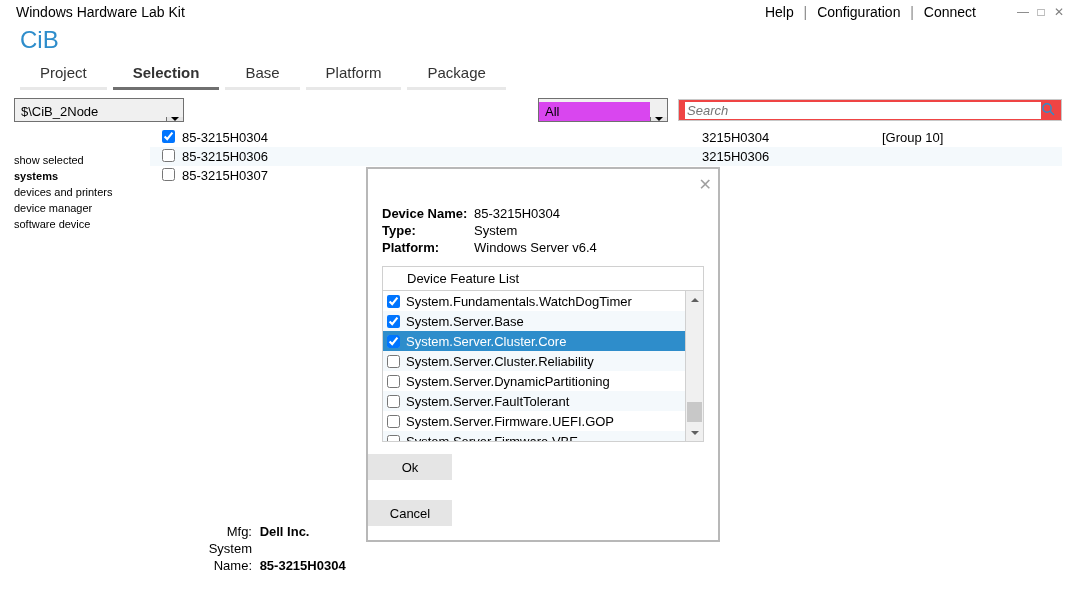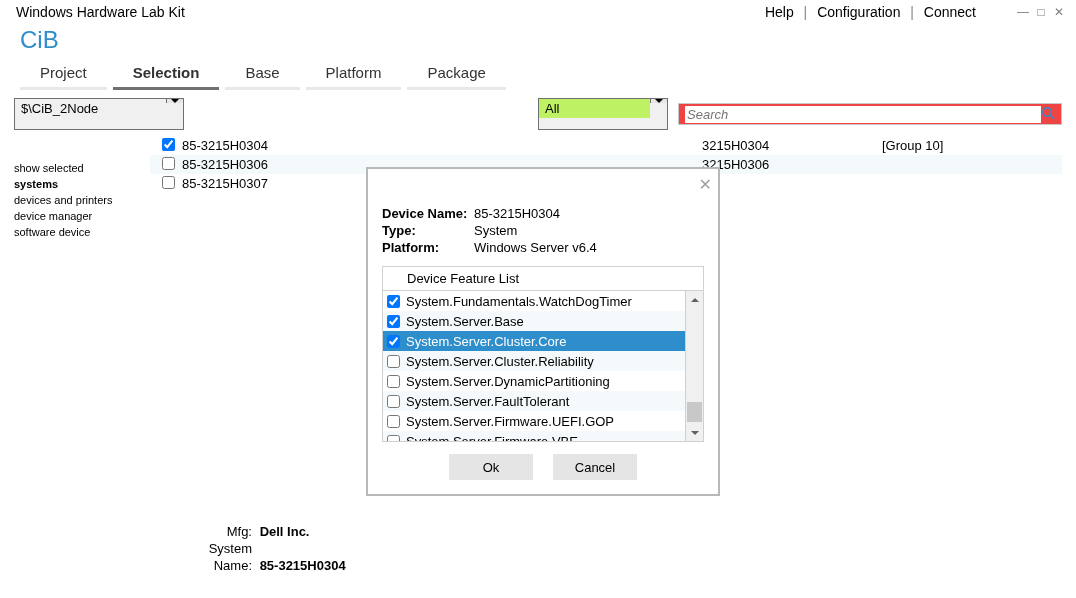--- a/index.html
+++ b/index.html
@@ -65,40 +65,40 @@
     border-bottom-color: #707070;
   }
   .filterbar {
     display: flex;
     align-items: center;
     padding: 8px 14px 6px 14px;
     gap: 10px;
   }
   .dropdown {
     display: flex;
-    align-items: flex-start;
+    align-items: flex-end;
     border: 1px solid #707070;
-    height: 32px;
+    height: 24px;
     background: #f0f0f0;
   }
   .dropdown .dd-text {
     padding: 2px 6px;
     font-size: 13px;
     min-width: 0;
   }
   .dropdown .dd-btn {
     width: 17px;
     display: flex; align-items: center; justify-content: center;
     border-left: 1px solid #707070;
     background: #e5e5e5;
   }
   .dd1 { width: 170px; }
   .dd1 .dd-text { flex: 1; background: #f0f0f0; }
   .dd2 { width: 130px; }
-  .dd2 .dd-text { flex: 1; background: #bef264; }
+  .dd2 .dd-text { flex: 1; background: #d946ef; }
   .searchbox {
     flex: 1;
     display: flex;
     align-items: center;
     border: 1px solid #c8c8c8;
     height: 22px;
     padding: 0 6px;
     background: #ef4444;
   }
   .searchbox input {
@@ -251,20 +251,21 @@
     position: absolute;
     left: 1px; right: 1px;
     top: 94px; height: 20px;
     background: #c8c8c8;
   }
   .dialog .btns {
     display: flex;
     justify-content: center;
     gap: 20px;
     padding: 12px 0 14px 0;
+    flex-direction: column;
   }
   .dialog button {
     width: 84px;
     height: 26px;
     background: #e5e5e5;
     border: none;
     font-family: inherit;
     font-size: 13px;
     cursor: pointer;
   }

